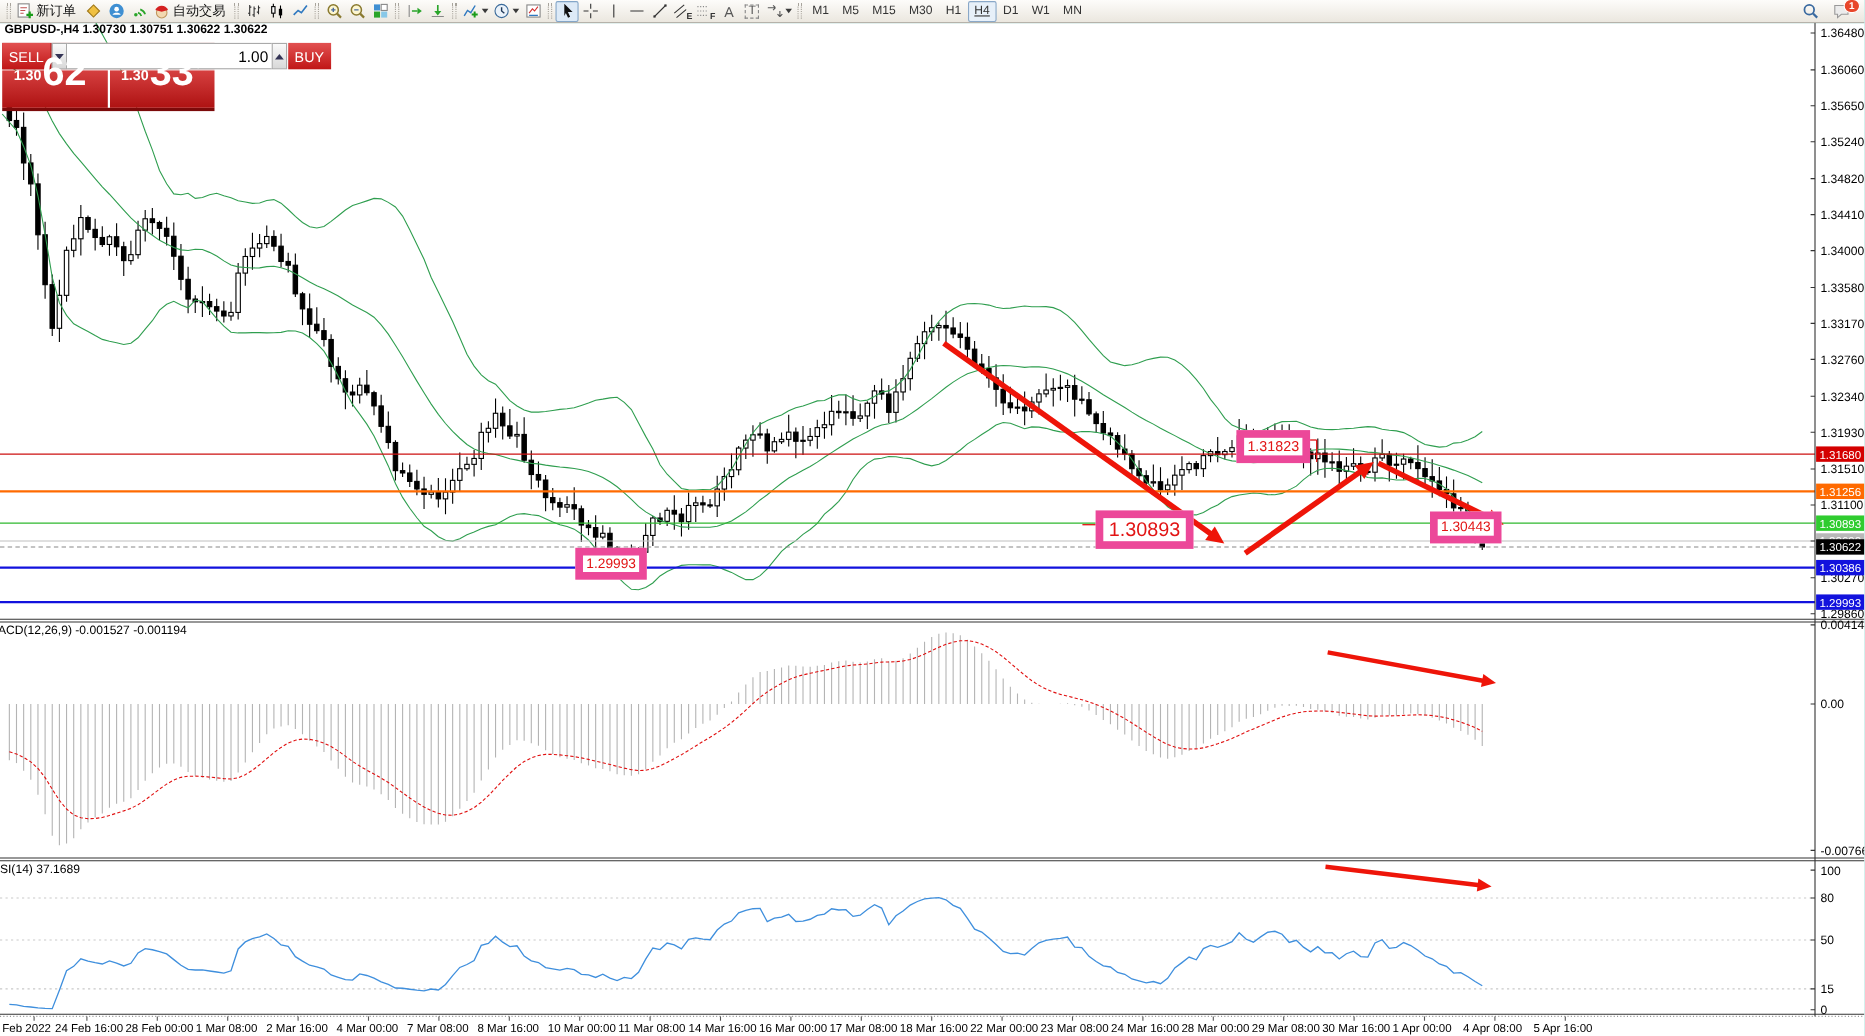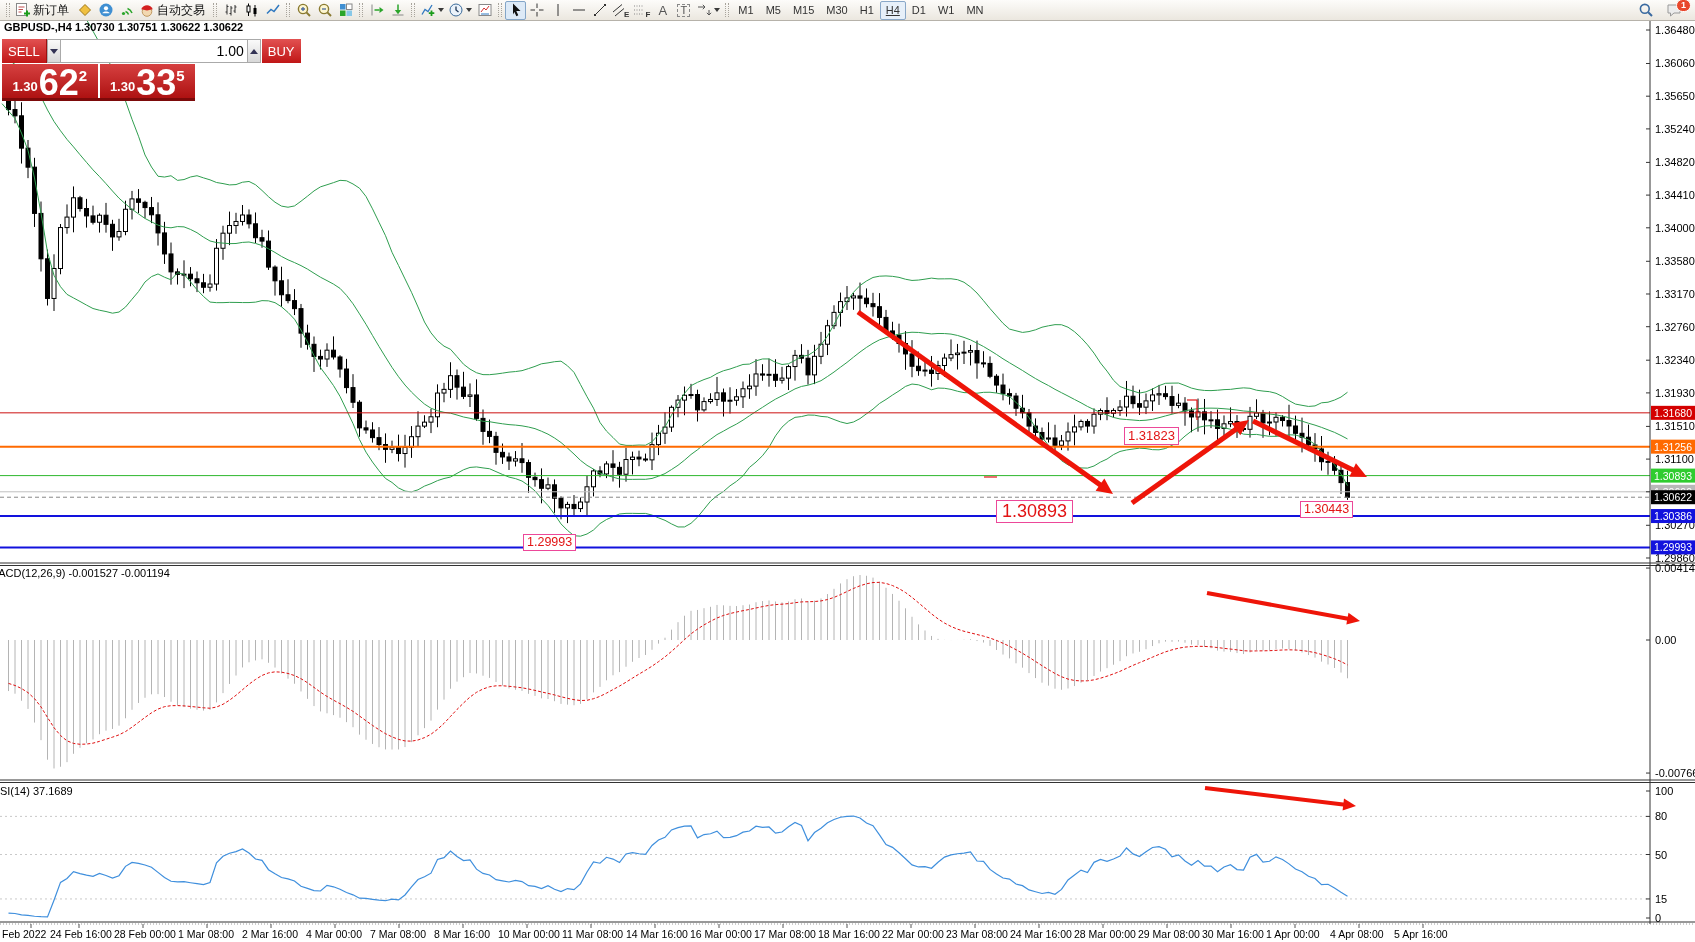--- a/index.html
+++ b/index.html
@@ -19,36 +19,36 @@
   .chat-badge{position:absolute;top:-3px;right:-7px;background:#e8472b;color:#fff;border-radius:8px;font-size:9px;line-height:11px;padding:0 4px;font-weight:bold;border:1px solid #fff;}
   .glyph{font-size:11px;font-weight:bold;color:#333;line-height:1;}
   .glyph.boxed{border:1px dashed #888;padding:0 2px;}
   
   .chart-area{position:absolute;left:0;top:21px;width:1695px;height:921px;overflow:hidden;background:#fff;}
   #chart-svg{position:absolute;left:0;top:-21px;}
   .chart-title{position:absolute;left:4px;top:0;font-size:11px;font-weight:bold;color:#000;z-index:3;white-space:nowrap;}
   .ind-label{position:absolute;font-size:11px;color:#000;z-index:3;white-space:nowrap;}
   #macd-label{left:-11px;top:546px;}
   #rsi-label{left:-8px;top:764px;}
-  .ann{position:absolute;background:#fff;border:1px solid #ec4899;color:#e21414;line-height:1.05;padding:1px 3px;z-index:4;white-space:nowrap;margin-top:36px;}
+  .ann{position:absolute;background:#fff;border:7px solid #ec4899;color:#e21414;line-height:1.05;padding:1px 3px;z-index:4;white-space:nowrap;}
   #annHigh{left:1124px;top:370px;font-size:13px;}
   #annLow{left:996px;top:443px;font-size:18px;padding:1px 5px;}
   #annTarget{left:1300px;top:444px;font-size:12.5px;}
   #annBottom{left:523px;top:477px;font-size:12.5px;}
   
   .ocp{position:absolute;left:2px;top:18px;width:193px;z-index:5;}
   .ocp-row1{display:flex;height:24px;gap:1px;background:#9c1010;}
   .sell-btn,.buy-btn{width:60px;background:linear-gradient(#e25151,#c01616);color:#fff;font-size:13px;display:flex;align-items:center;justify-content:center;border:none;}
   .stepper{display:flex;flex:1;background:#fff;}
   .step-btn{width:14px;background:linear-gradient(#fafafa,#d8d8d8);display:flex;align-items:center;justify-content:center;border:1px solid #aaa;}
   .tri-dn{width:0;height:0;border-left:4px solid transparent;border-right:4px solid transparent;border-top:5px solid #335;}
   .tri-up{width:0;height:0;border-left:4px solid transparent;border-right:4px solid transparent;border-bottom:5px solid #335;}
   .vol-input{flex:1;min-width:0;border:1px solid #aaa;border-left:none;border-right:none;text-align:right;font-size:14px;padding-right:3px;font-family:"Liberation Sans",sans-serif;}
   .ocp-row2{display:flex;height:34px;gap:2px;margin-top:1px;}
-  .price-box{flex:1;background:linear-gradient(#d64040,#ae1212);color:#fff;display:flex;align-items:flex-end;justify-content:center;padding-bottom:0;}
+  .price-box{flex:1;background:linear-gradient(#d64040,#ae1212);color:#fff;display:flex;align-items:flex-end;justify-content:center;padding-bottom:18px;}
   .p-small{font-size:13px;font-weight:bold;margin:0 1px 4px 0;}
   .p-big{font-size:36px;font-weight:bold;line-height:0.82;}
   .p-sup{font-size:15px;font-weight:bold;margin-bottom:14px;}
   .ocp-bottom{height:3px;background:#7c0a0a;}
 </style>
 </head>
 <body>
 
 <div class="app">
 

